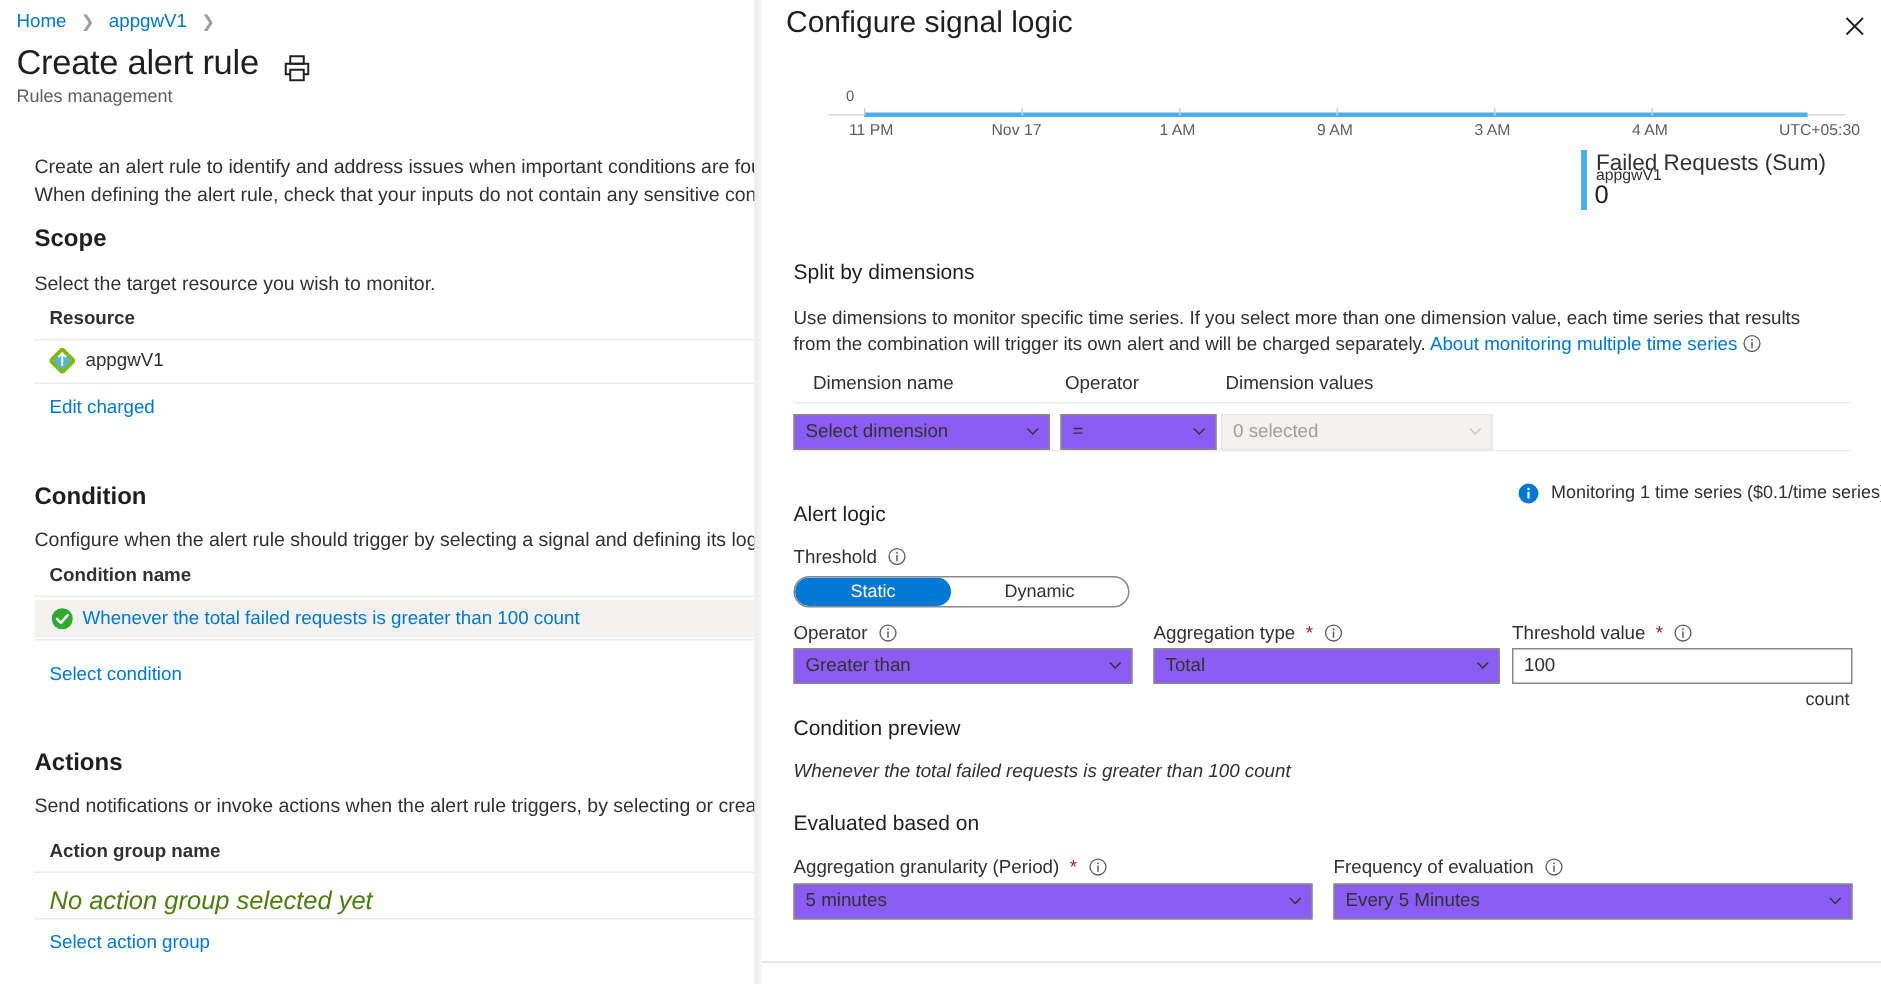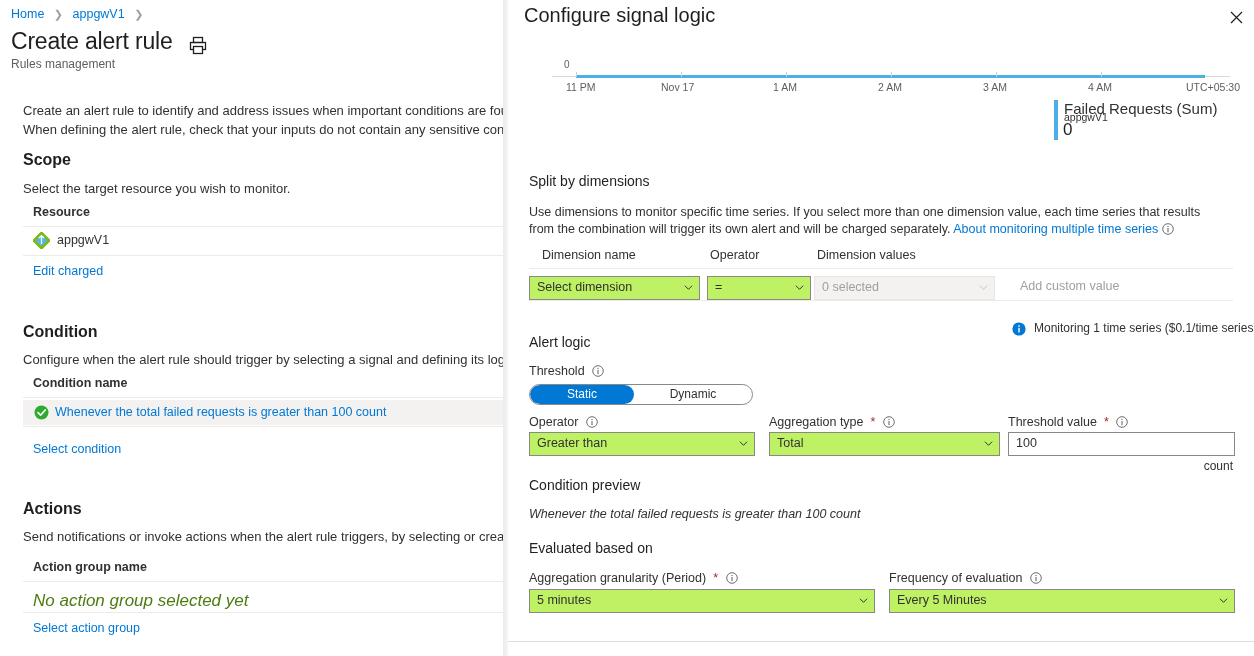--- a/index.html
+++ b/index.html
@@ -305,21 +305,21 @@
     white-space: nowrap;
     text-align: center;
   }
   .req-star { color: #a4262c; }
 
   .combo {
     position: absolute;
     box-sizing: border-box;
     height: 24px;
     border: 1px solid #8a8886;
-    background: #bef264;
+    background: #8b5cf6;
     font-size: 12.5px;
     color: #323130;
     cursor: pointer;
   }
   .combo .val {
     position: absolute;
     left: 7px; top: 3px;
     white-space: nowrap;
   }
   .combo .chev {
@@ -514,21 +514,21 @@
     <div class="chart-tick" style="left:24px"></div>
     <div class="chart-tick" style="left:129px"></div>
     <div class="chart-tick" style="left:234px"></div>
     <div class="chart-tick" style="left:339px"></div>
     <div class="chart-tick" style="left:444px"></div>
     <div class="chart-tick" style="left:549px"></div>
 
     <div class="chart-xlab" style="left:14px">11 PM</div>
     <div class="chart-xlab" style="left:109px">Nov 17</div>
     <div class="chart-xlab" style="left:221px">1 AM</div>
-    <div class="chart-xlab" style="left:326px">2 AM</div>
+    <div class="chart-xlab" style="left:326px">9 AM</div>
     <div class="chart-xlab" style="left:431px">3 AM</div>
     <div class="chart-xlab" style="left:536px">4 AM</div>
     <div class="chart-tz">UTC+05:30</div>
   </div>
 
   <div id="legend">
     <div class="legend-bar"></div>
     <div class="legend-title">Failed Requests (Sum)</div>
     <div class="legend-sub">appgwV1</div>
     <div class="legend-val">0</div>
@@ -567,23 +567,20 @@
       </svg>
   </div>
 
   <div class="combo disabled" style="left:306px;top:276px;width:181px">
     <span class="val">0 selected</span>
     <svg class="chev" viewBox="0 0 10 10">
         <path d="M1 3 L5 7 L9 3" stroke="#c8c6c4" stroke-width="1.1" fill="none"></path>
       </svg>
   </div>
 
-  <div class="combo plain" style="left:505px;top:276px;width:200px">
-    <span class="val">Add custom value</span>
-  </div>
 
   <div class="b-rule" style="top:300px;width:704px"></div>
 
   <div class="b-head" style="top:334px">Alert logic</div>
 
   <div class="b-label" style="left:21px;top:364px">
     <span>Threshold</span>
     <span class="info-i" style="margin-left:4px">
       <svg width="12" height="12" viewBox="0 0 12 12">
         <circle cx="6" cy="6" r="5.3" fill="none" stroke="#605e5c" stroke-width="0.9"></circle>

